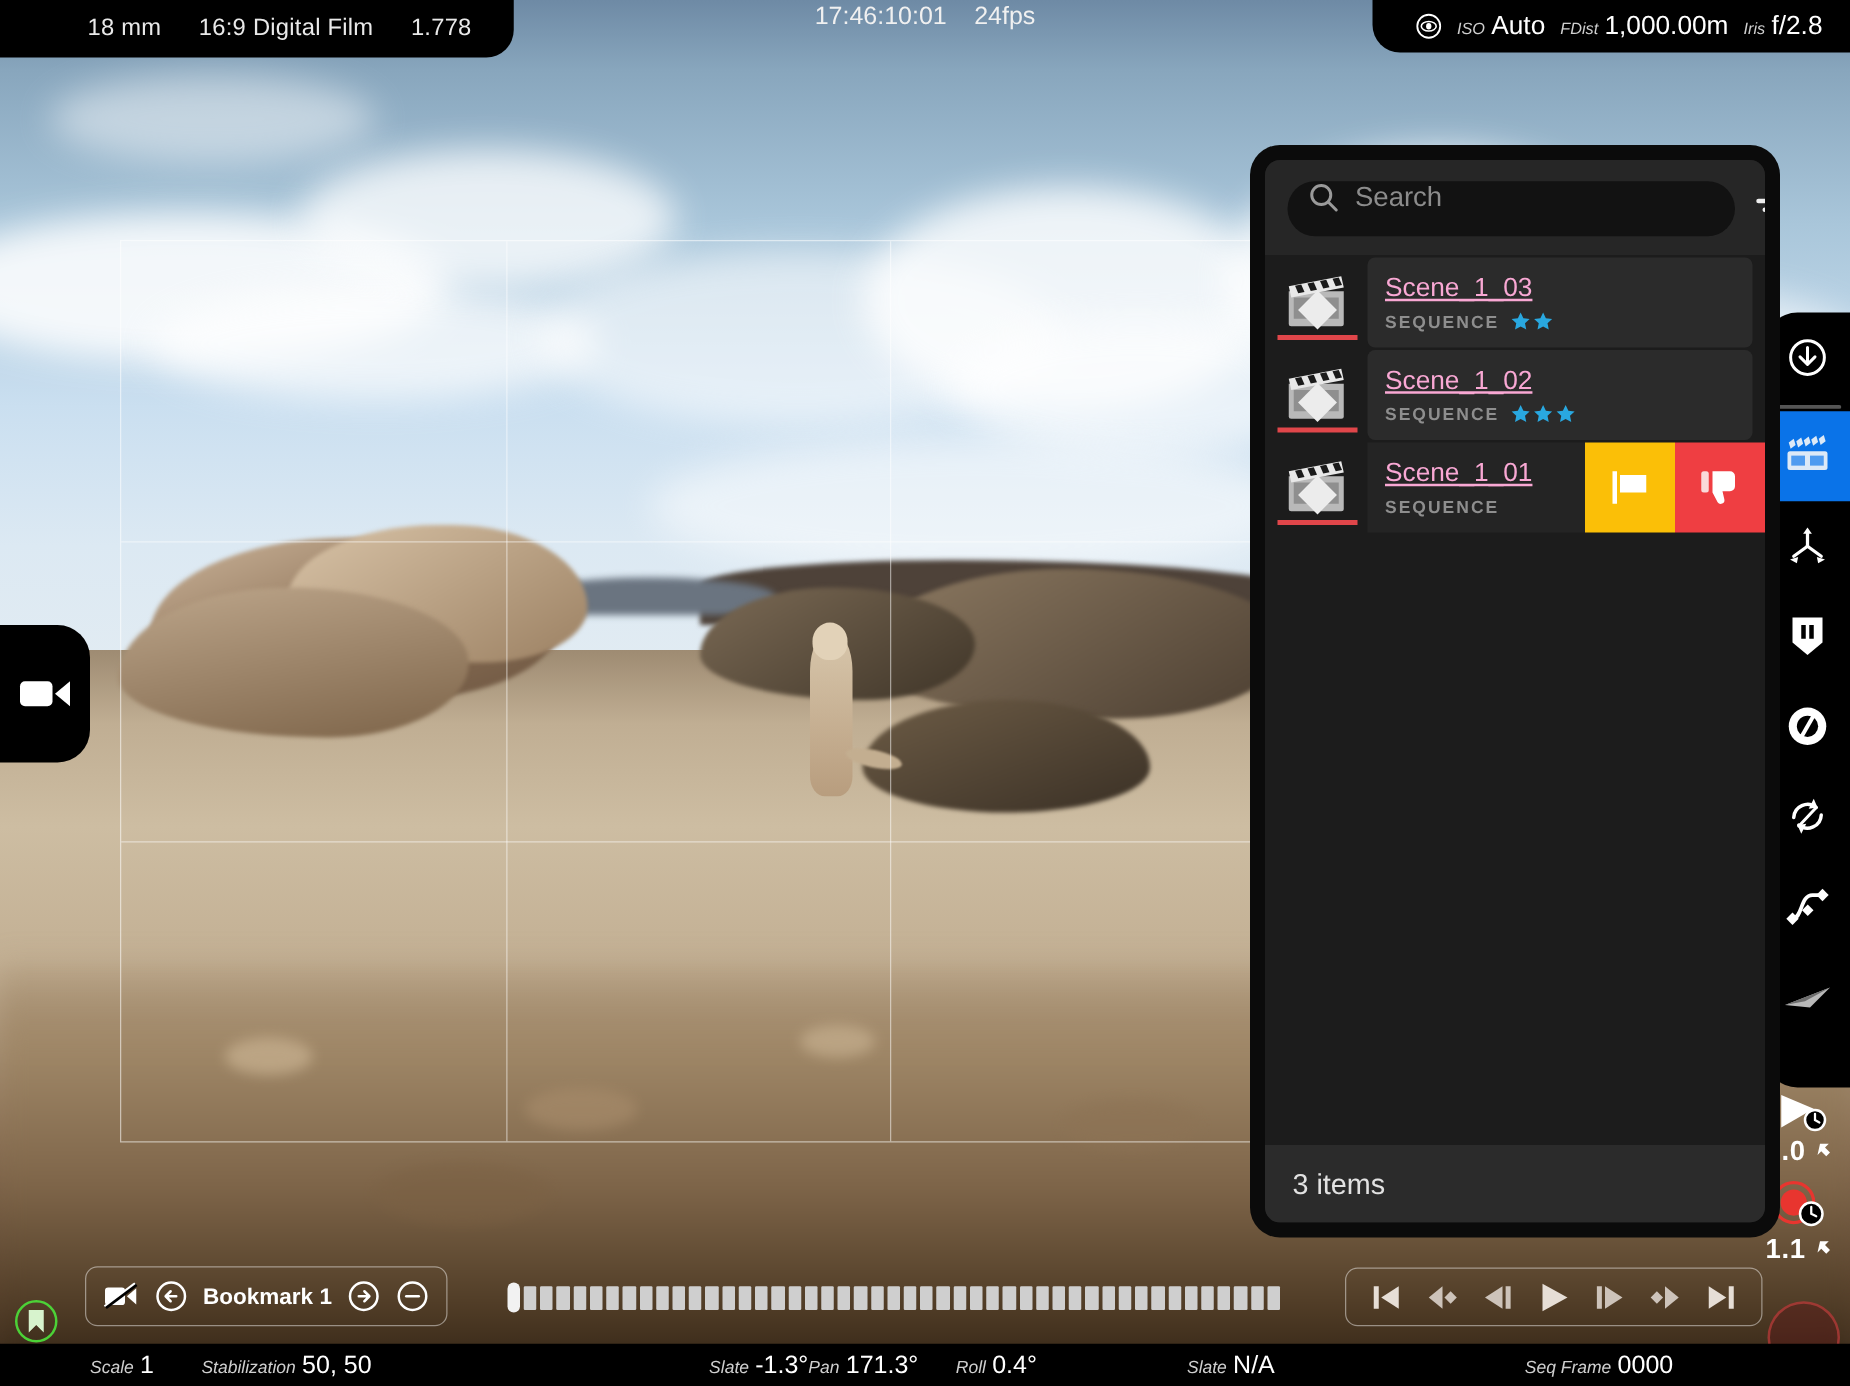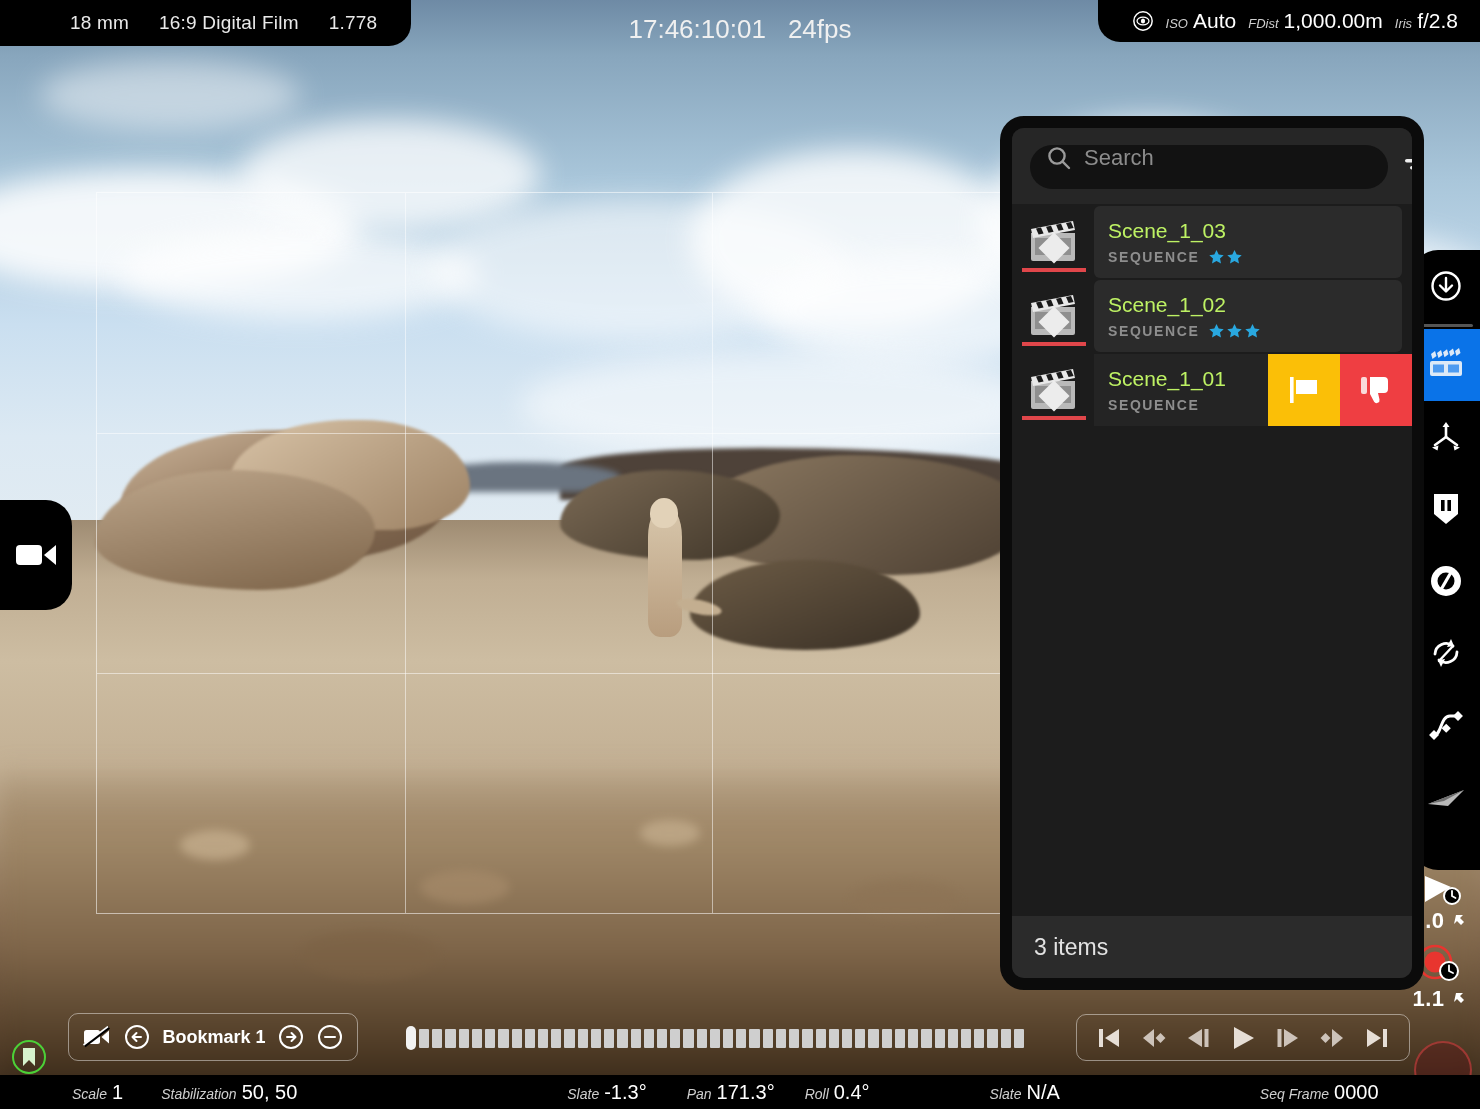--- a/index.html
+++ b/index.html
@@ -52,22 +52,22 @@
   .topLeftBar {
     position: absolute; left: 0; top: 0; height: 46px;
     background: #000;
     border-bottom-right-radius: 22px;
     display: flex; align-items: center; gap: 30px;
     padding: 0 34px 0 70px;
     color: #e9e9e9;
   }
   .topLeftBar span { font-size: 19px; letter-spacing: .2px; }
   .topCenter {
-    position: absolute; left: 0; right: 0; top: 14px;
-    color: #f0f0f0; font-size: 26px;
+    position: absolute; left: 0; right: 0; top: 2px;
+    color: #f0f0f0; font-size: 20px;
     display: flex; justify-content: center; gap: 22px;
     pointer-events: none;
   }
   .topRightBar {
     position: absolute; right: 0; top: 0; height: 42px;
     background: #000;
     border-bottom-left-radius: 22px;
     display: flex; align-items: center; gap: 12px;
     padding: 0 22px 0 34px;
     color: #e9e9e9;
@@ -138,21 +138,21 @@
     width: 64px; margin: 0 8px 0 10px; position: relative;
     display: flex; align-items: center; justify-content: center;
   }
   .thumbBar { position: absolute; left: 0; right: 0; bottom: 6px; height: 4px; background: #e0464a; }
   .rowBody {
     flex: 1; background: #2b2b2b; border-radius: 6px;
     display: flex; flex-direction: column; justify-content: center;
     padding-left: 14px; margin-right: 10px; position: relative; overflow: hidden;
   }
   .rowBody.plain { background: #242424; border-radius: 0; margin-right: 0; padding-right: 0; }
-  .rowTitle { color: #bef264; font-size: 21px; margin-bottom: 6px; }
+  .rowTitle { color: #f9a8d4; font-size: 21px; margin-bottom: 6px; text-decoration: underline; }
   .rowMeta { display: flex; align-items: flex-end; gap: 9px; }
   .rowType { color: #8e8e8e; font-size: 14px; font-weight: bold; letter-spacing: 1.6px; }
   .stars { display: flex; gap: 1px; }
   .rowActions { display: flex; }
   .actBtn { width: 72px; display: flex; align-items: center; justify-content: center; }
   .actFlag { background: #fbbf07; }
   .actDislike { background: #ef3e42; }
 
   .panelFooter {
     height: 62px; background: #2b2b2b; display: flex; align-items: center;
@@ -697,21 +697,21 @@
       <span class="v">1</span>
     </span>
     <span class="kv" style="margin-left:38px">
       <span class="k">Stabilization</span>
       <span class="v">50, 50</span>
     </span>
     <span class="kv" style="margin-left:270px">
       <span class="k">Slate</span>
       <span class="v">-1.3°</span>
     </span>
-    <span class="kv" style="margin-left:40px">
+    <span class="kv" style="">
       <span class="k">Pan</span>
       <span class="v">171.3°</span>
     </span>
     <span class="kv" style="margin-left:30px">
       <span class="k">Roll</span>
       <span class="v">0.4°</span>
     </span>
     <span class="kv" style="margin-left:120px">
       <span class="k">Slate</span>
       <span class="v">N/A</span>

